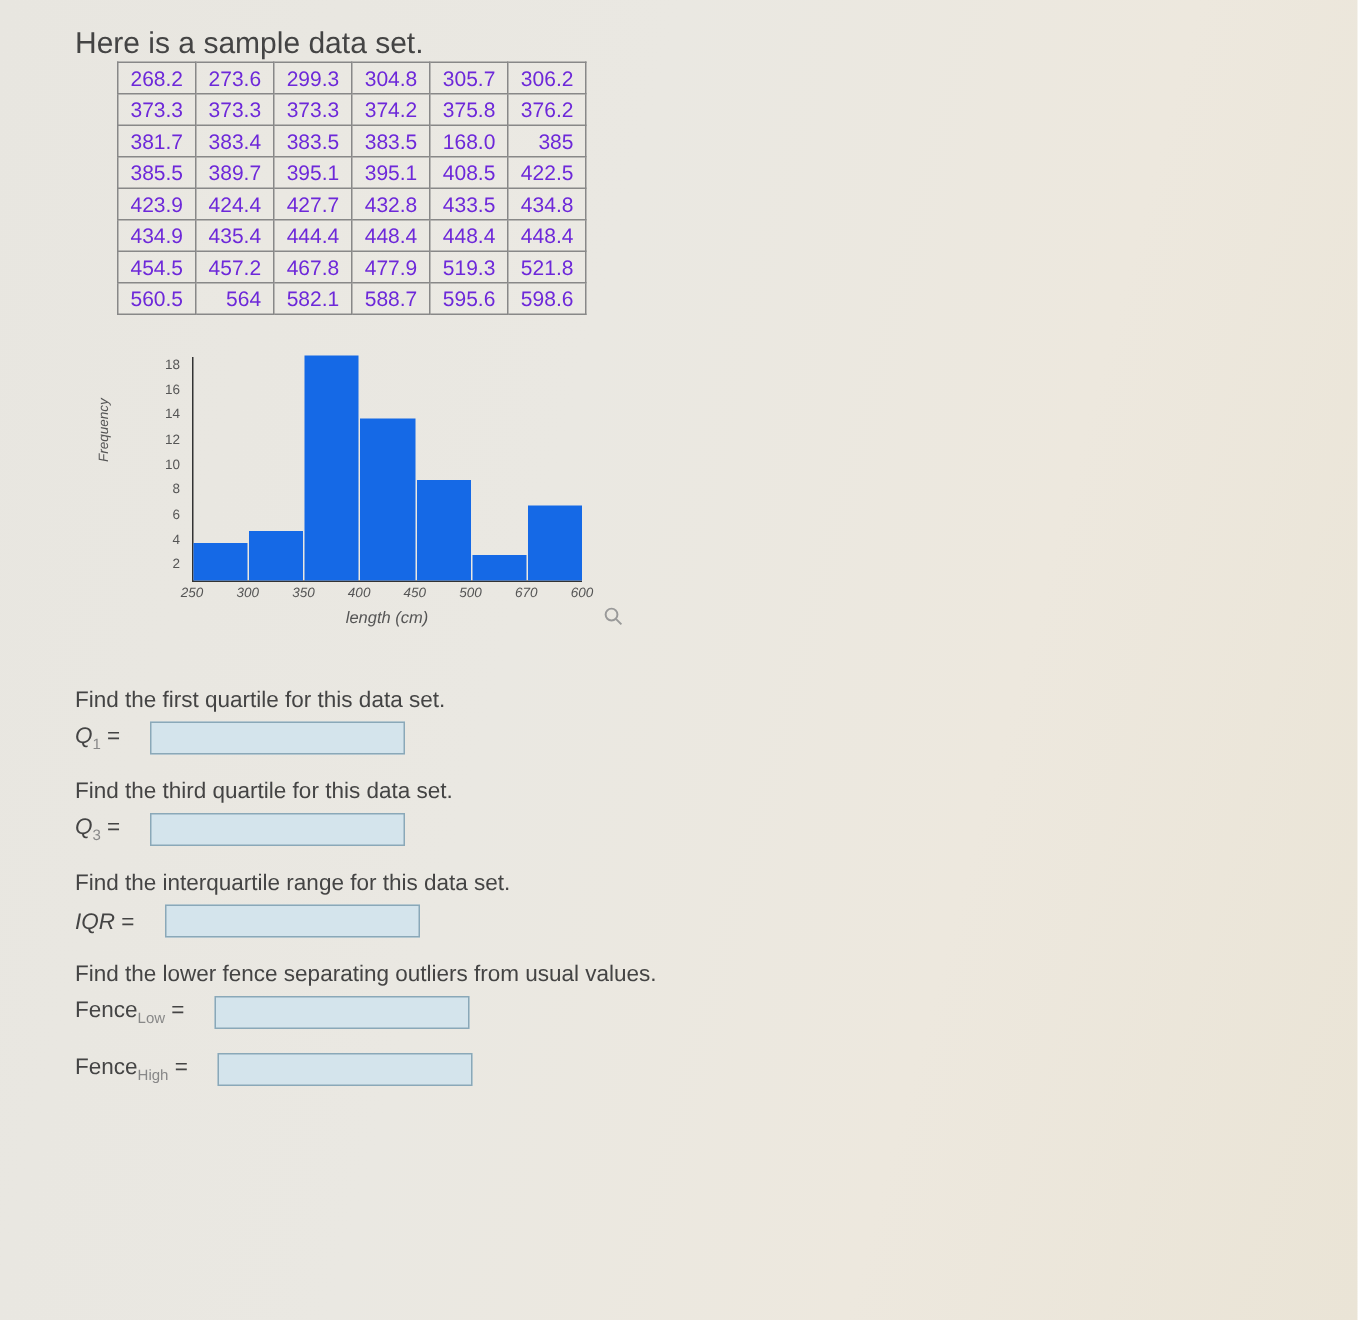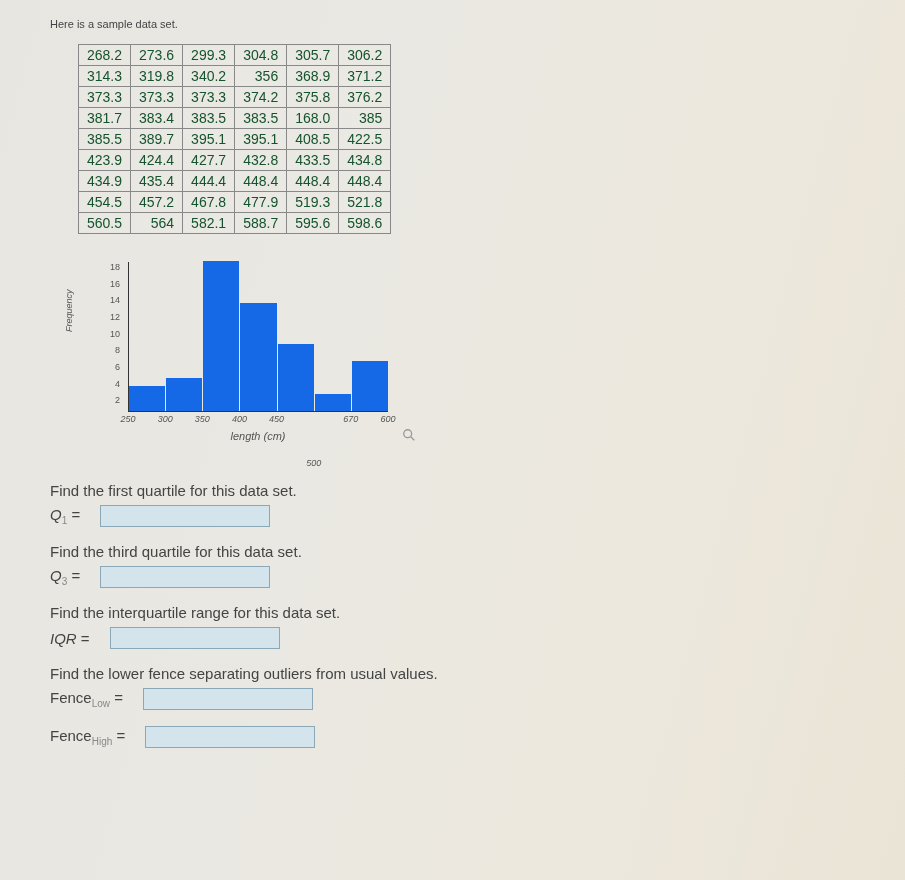--- a/index.html
+++ b/index.html
@@ -5,32 +5,32 @@
   * { box-sizing: border-box; margin: 0; padding: 0; }
   body {
     width: 905px;
     height: 880px;
     background: linear-gradient(105deg, #e8e6e0 0%, #eae8e2 40%, #ede8de 70%, #eae4d6 100%);
     font-family: Arial, Helvetica, sans-serif;
     color: #333;
     padding: 18px 0 0 50px;
     position: relative;
   }
-  .intro { font-size: 11px; color: #444; margin-bottom: 14px; }
+  .intro { font-size: 20px; color: #444; }
   table.data {
     border-collapse: collapse;
     margin-left: 28px;
     margin-bottom: 28px;
   }
   table.data td {
     border: 1px solid #888;
     padding: 2px 8px;
     text-align: right;
     font-size: 14px;
-    color: #14532d;
+    color: #6d28d9;
     min-width: 52px;
     background: rgba(255,255,255,0.05);
   }
   .chart-area {
     margin-left: 32px;
     position: relative;
     width: 330px;
     height: 190px;
     margin-bottom: 30px;
   }
@@ -130,28 +130,20 @@
 
 <table class="data">
   <tbody id="tbody">
       <tr>
         <td>268.2</td>
         <td>273.6</td>
         <td>299.3</td>
         <td>304.8</td>
         <td>305.7</td>
         <td>306.2</td>
-      </tr>
-      <tr>
-        <td>314.3</td>
-        <td>319.8</td>
-        <td>340.2</td>
-        <td>356</td>
-        <td>368.9</td>
-        <td>371.2</td>
       </tr>
       <tr>
         <td>373.3</td>
         <td>373.3</td>
         <td>373.3</td>
         <td>374.2</td>
         <td>375.8</td>
         <td>376.2</td>
       </tr>
       <tr>
@@ -226,21 +218,21 @@
       <div class="bar" style="left: 148.571px; width: 36.1429px; height: 66.6667px;"></div>
       <div class="bar" style="left: 185.714px; width: 36.1429px; height: 16.6667px;"></div>
       <div class="bar" style="left: 222.857px; width: 36.1429px; height: 50px;"></div>
     </div>
   <div class="xticks" id="xticks">
       <div class="xtick" style="left: 0px;">250</div>
       <div class="xtick" style="left: 37.1429px;">300</div>
       <div class="xtick" style="left: 74.2857px;">350</div>
       <div class="xtick" style="left: 111.429px;">400</div>
       <div class="xtick" style="left: 148.571px;">450</div>
-      <div class="xtick" style="left: 185.714px; margin-top: 44px;">500</div>
+      <div class="xtick" style="left: 185.714px;">500</div>
       <div class="xtick" style="left: 222.857px;">670</div>
       <div class="xtick" style="left: 260px;">600</div>
     </div>
   <div class="xlabel">length (cm)</div>
   <span class="mag">
     <svg viewBox="0 0 16 16" width="14" height="14">
         <circle cx="6.5" cy="6.5" r="4.5" fill="none" stroke="#999" stroke-width="1.5"></circle>
         <line x1="10" y1="10" x2="14" y2="14" stroke="#999" stroke-width="1.5"></line>
       </svg>
   </span>

